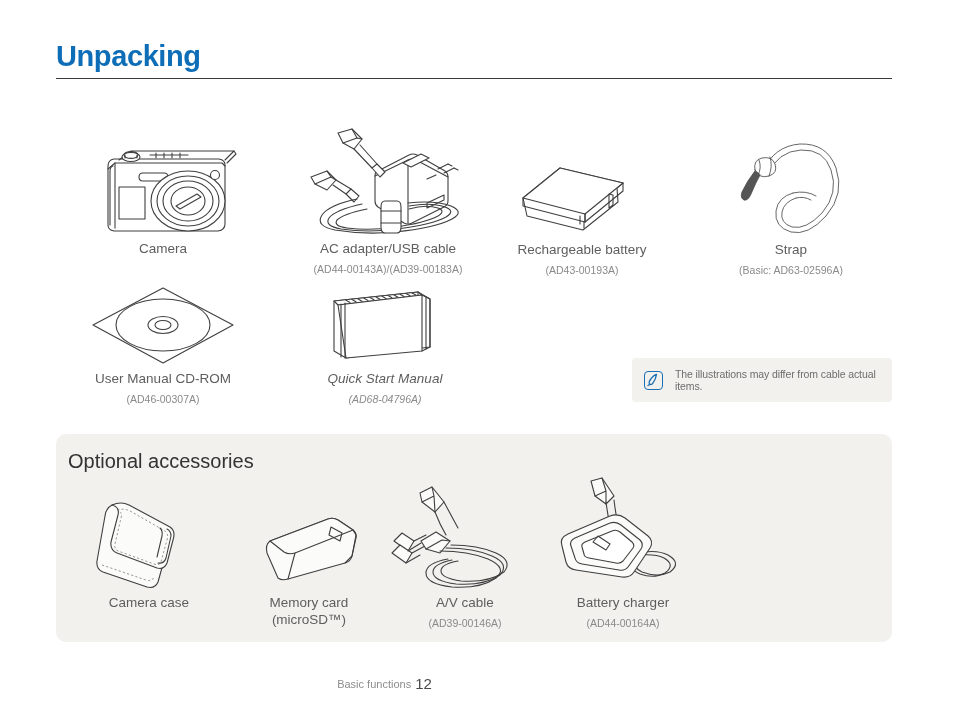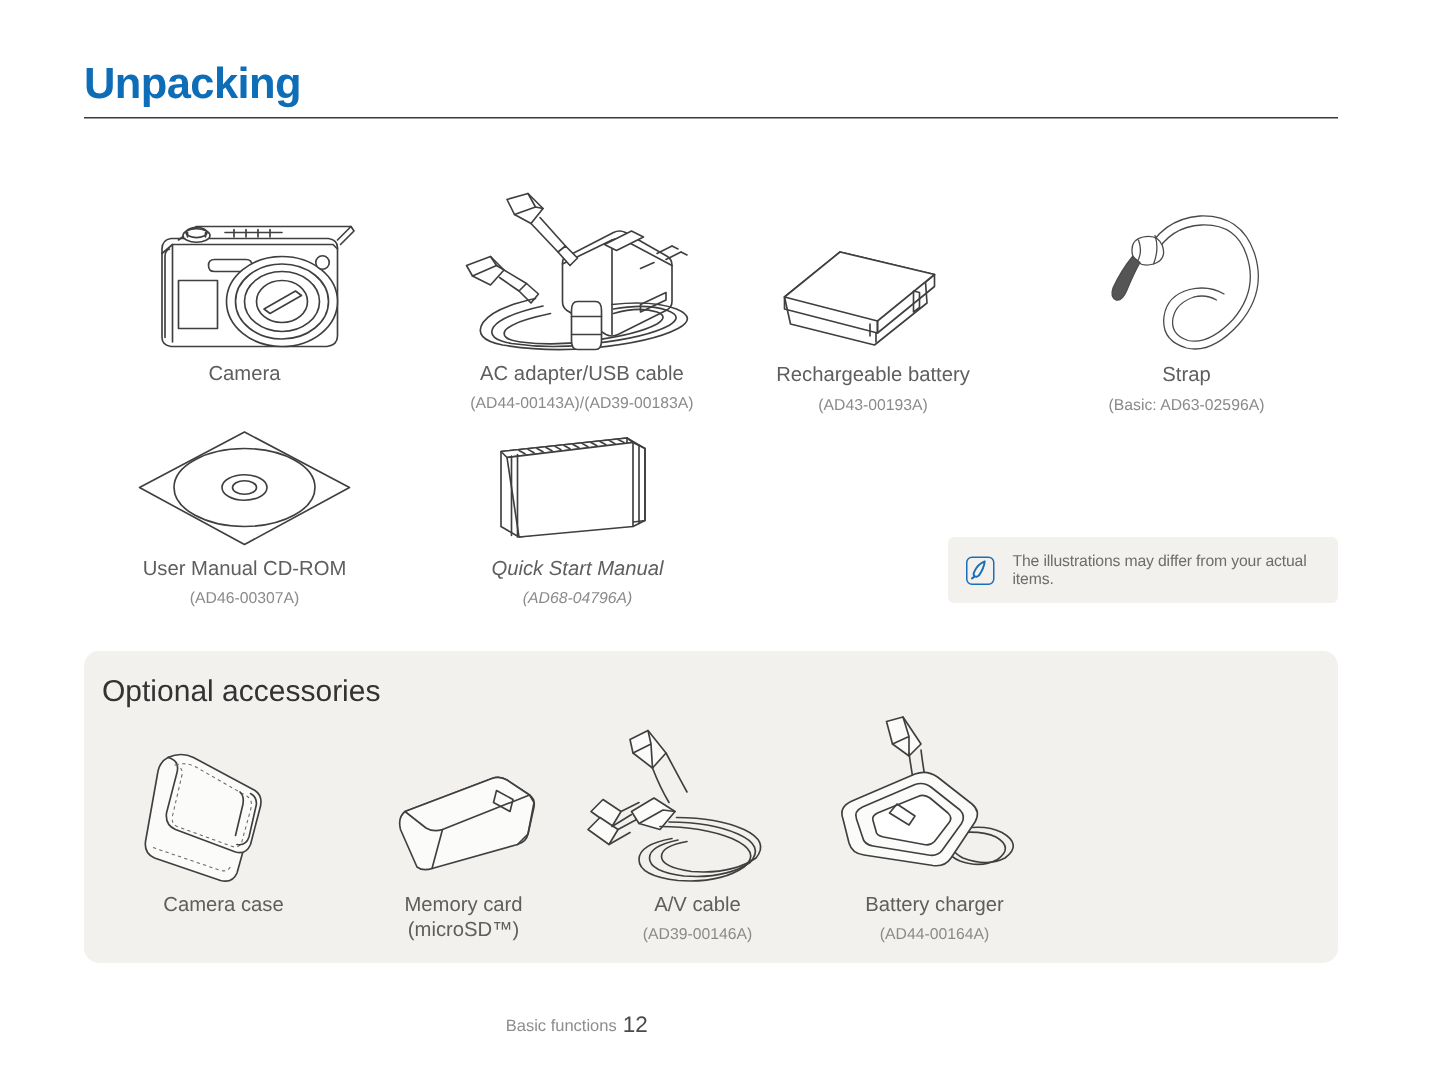--- a/index.html
+++ b/index.html
@@ -288,21 +288,21 @@
     <div class="code">(AD68-04796A)</div>
   </div>
 
   <div class="note-box">
     <span class="note-icon">
       <svg width="16" height="16" viewBox="0 0 16 16">
         <path d="M11.5 2.3 C9 3.2 6 6 4.4 9.4 C3.9 10.5 4 11.6 4.8 12.2 C5.7 12.9 7 12.4 7.9 11.2 C9.6 8.9 11 5.8 11.5 2.3 Z" fill="none" stroke="#1a6fb5" stroke-width="1.3" stroke-linejoin="round"></path>
         <path d="M4.6 12.4 L3.0 13.6" fill="none" stroke="#1a6fb5" stroke-width="1.3" stroke-linecap="round"></path>
       </svg>
     </span>
-    <span class="note-text">The illustrations may differ from your actual items.</span>
+    <span class="note-text">The illustrations may differ from cable actual items.</span>
   </div>
 
   <div class="opt-panel"></div>
   <div class="opt-title">Optional accessories</div>
 
   <div class="item" style="left:232px; top:483px; width:154px;">
     <div class="art">
       <svg width="154" height="112" viewBox="0 0 154 112">
         <path class="ln fillp" d="M38 58 L96 36 Q101 34 106 37 L121 47 Q125 50 124 55 L120 73 Q119 78 113 80 L56 96 Q50 98 46 95 L35 70 Q33 62 38 58 Z"></path>
         <path class="ln fillp" d="M38 58 L96 36 Q101 34 106 37 L121 47 L63 70 Q57 72 52 69 Z"></path>

